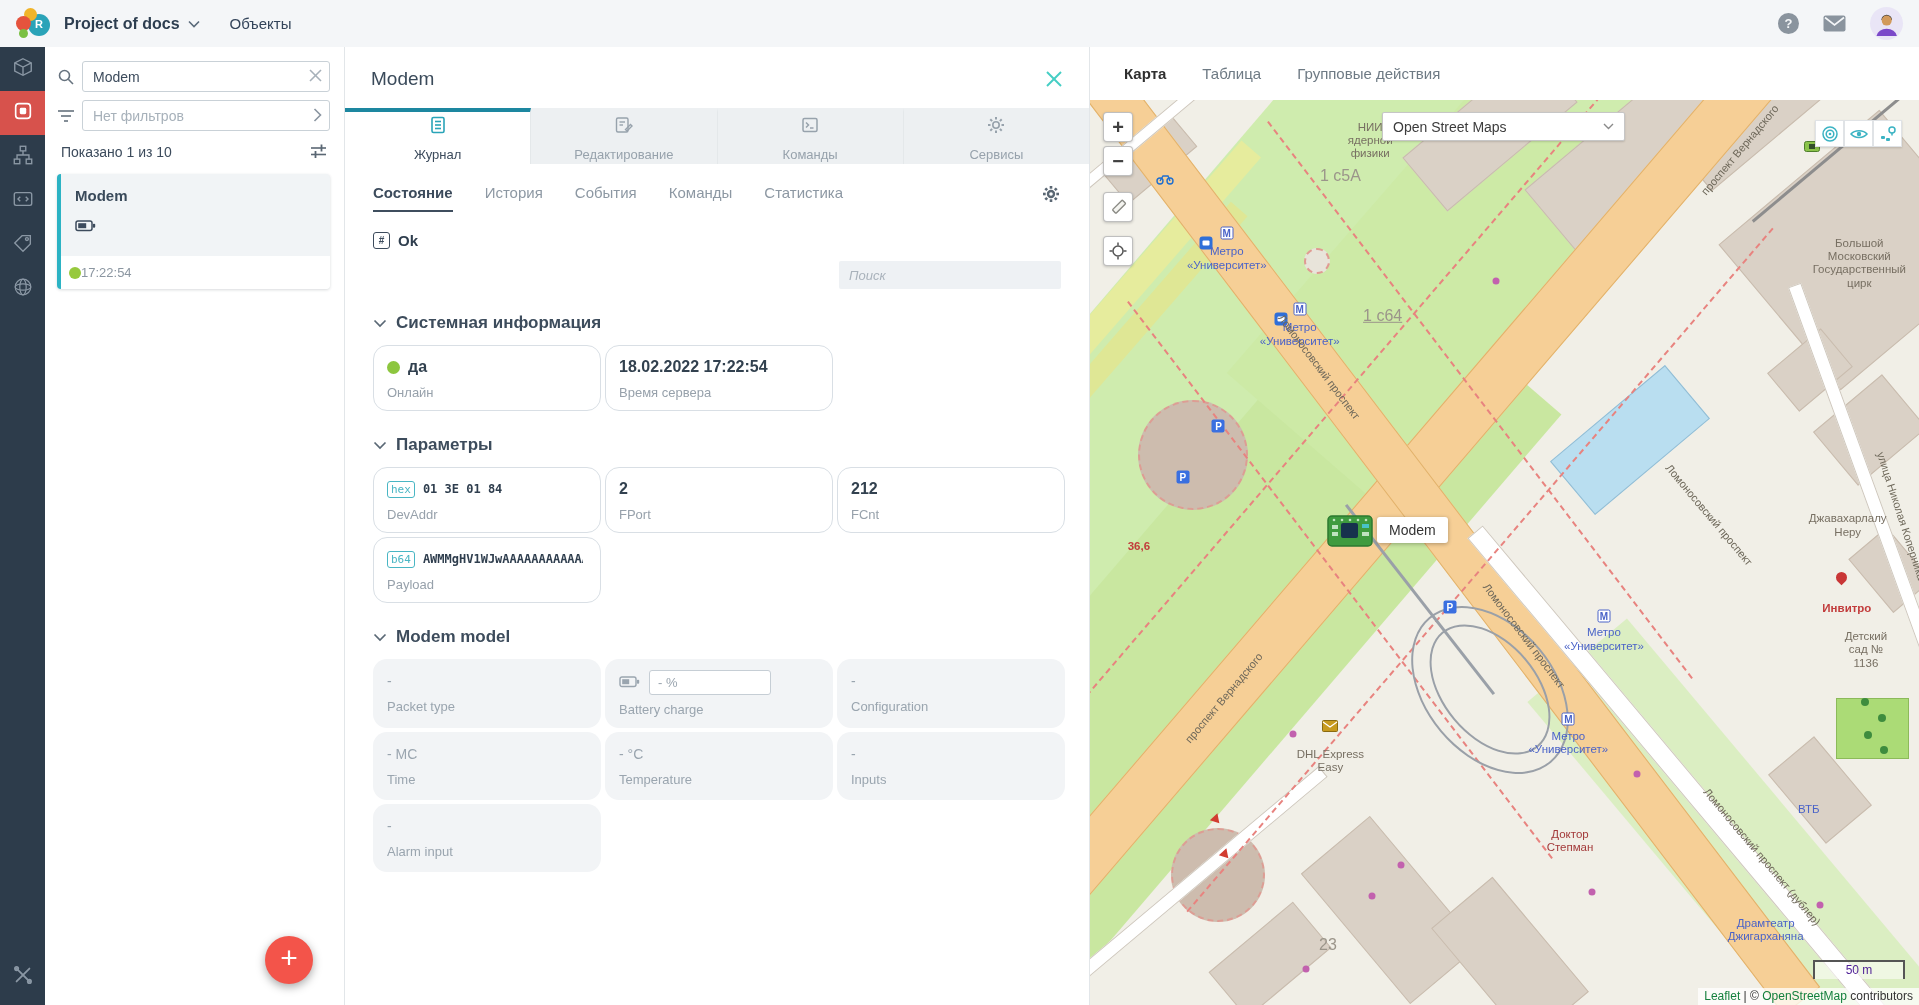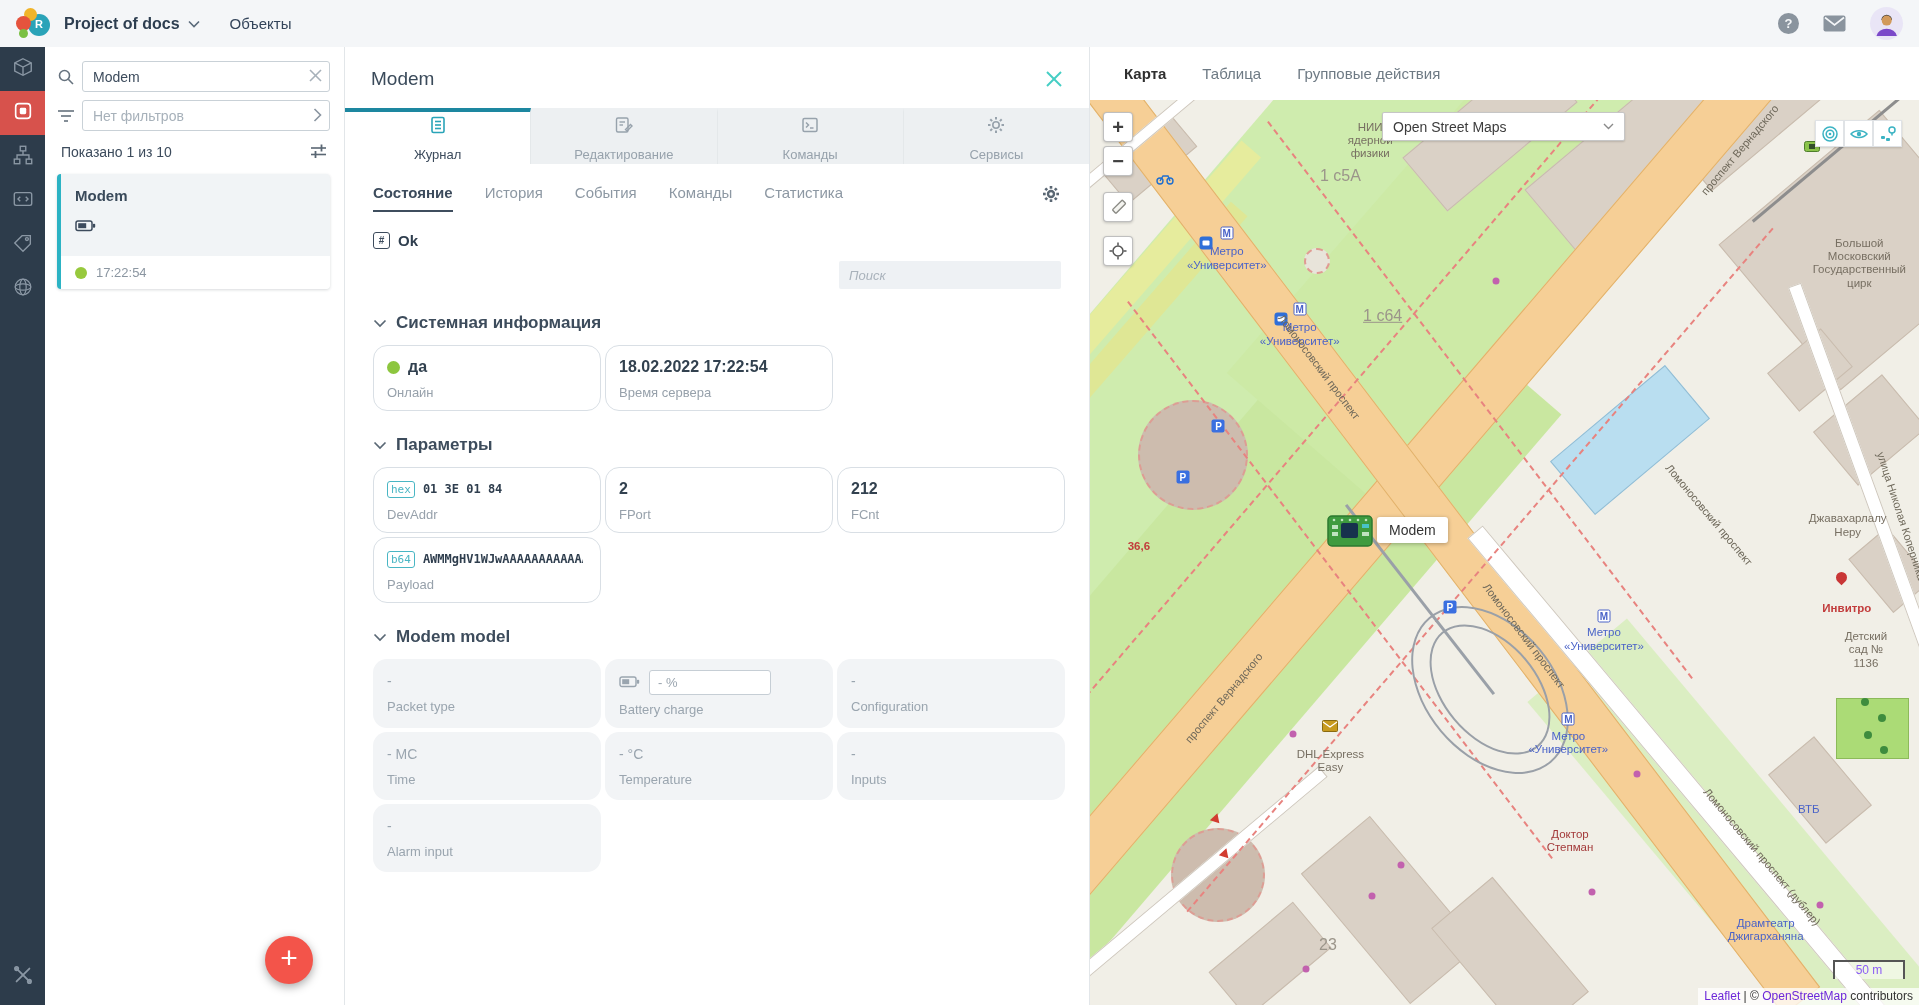--- a/index.html
+++ b/index.html
@@ -23,21 +23,21 @@
   .listpanel{width:300px;background:#fff;border-right:1px solid #e2e6e9;position:relative;padding:14px 14px 0 12px}
   .srow{display:flex;align-items:center;gap:7px;margin-bottom:8px}
   .sbox{flex:1;position:relative}
   .sbox input{width:100%;height:31px;border:1px solid #c9d1d7;border-radius:3px;padding:0 28px 0 10px;font-size:14px;color:#3c4b5c;outline:none;background:#fff}
   .sbox input::placeholder{color:#a7b1ba}
   .sbox .rgl{position:absolute;right:8px;top:8px;cursor:pointer}
   .countrow{display:flex;align-items:center;justify-content:space-between;margin:12px 2px 14px 4px;font-size:14px;color:#3c4b5c}
   .devcard{background:#f1f4f6;border-radius:4px;box-shadow:0 1px 3px rgba(40,50,60,.18);border-left:4px solid #2cb3c4;overflow:hidden;cursor:pointer}
   .devcard .dc-name{font-size:15px;font-weight:bold;color:#3a4a5a;padding:13px 14px 10px}
   .devcard .dc-bat{padding:4px 14px 20px}
-  .devcard .dc-foot{background:#fff;display:flex;align-items:center;gap:9px;padding:9px 14px;font-size:13px;color:#8b96a1}
+  .devcard .dc-foot{background:#fff;display:flex;align-items:center;padding:9px 8px;font-size:13px;color:#8b96a1}
   .gdot{width:12px;height:12px;border-radius:50%;background:#97c93d;display:inline-block}
   .fab{position:absolute;left:220px;top:889px;width:48px;height:48px;border-radius:50%;background:#f3544a;color:#fff;font-size:30px;font-weight:300;line-height:44px;text-align:center;box-shadow:0 3px 10px rgba(0,0,0,.35);cursor:pointer;z-index:20}
   
   .details{width:745px;background:#fff;border-right:1px solid #e2e6e9;display:flex;flex-direction:column;overflow:hidden}
   .dhead{display:flex;align-items:flex-start;justify-content:space-between;padding:21px 26px 18px}
   .dtitle{font-size:19px;color:#3a4a5a}
   .dclose{cursor:pointer;margin-top:2px}
   .maintabs{display:flex}
   .mtab{flex:1;height:56px;background:#edf0f2;border-top:4px solid transparent;border-right:1px solid #e4e8ea;display:flex;flex-direction:column;align-items:center;justify-content:center;gap:12px;color:#97a2ac;font-size:13px;cursor:pointer}
   .mtab:last-child{border-right:none}
@@ -92,23 +92,23 @@
   .poiPin{width:0;height:0;border-left:5px solid transparent;border-right:5px solid transparent;border-bottom:9px solid #d23c30;transform:translate(-50%,-50%) rotate(18deg)}
   .poiTree{width:8px;height:8px;border-radius:50%;background:#3e8c3e}
   .poiDrop{width:11px;height:11px;background:#c93636;border-radius:50% 50% 50% 0;transform:translate(-50%,-50%) rotate(-45deg)}
   
   .mctl{position:absolute;width:30px;height:30px;background:#fff;border-radius:4px;border:1px solid rgba(0,0,0,.25);box-shadow:0 1px 3px rgba(0,0,0,.2);display:flex;align-items:center;justify-content:center;cursor:pointer;z-index:10;font-size:20px;font-weight:bold;color:#404040;left:13px}
   .layersel{position:absolute;left:292px;top:12px;width:243px;height:29px;background:#fff;border:1px solid #c6c6c6;border-radius:2px;display:flex;align-items:center;justify-content:space-between;padding:0 10px;font-size:14px;color:#3c3c3c;cursor:pointer;z-index:10;box-shadow:0 1px 2px rgba(0,0,0,.15)}
   .tealbtns{position:absolute;right:17px;top:20px;display:flex;z-index:10;box-shadow:0 1px 2px rgba(0,0,0,.15)}
   .tbtn{width:29px;height:27px;background:#fff;border:1px solid #e0e3e6;display:flex;align-items:center;justify-content:center;cursor:pointer;color:#3bb3c3}
   .marker-ic{position:absolute;z-index:8;cursor:pointer}
   .marker-lb{position:absolute;z-index:8;background:#fff;border-radius:3px;box-shadow:0 1px 4px rgba(0,0,0,.3);padding:5px 12px;font-size:14px;color:#333;cursor:pointer}
-  .scalebox{position:absolute;right:14px;bottom:26px;width:72px;height:19px;border:2px solid #555;border-bottom:none;background:rgba(255,255,255,.55);font-size:12px;color:#8b5cf6;text-align:center;line-height:16px;z-index:9}
+  .scalebox{position:absolute;right:14px;bottom:26px;width:92px;height:19px;border:2px solid #555;border-bottom:none;background:rgba(255,255,255,.55);font-size:12px;color:#4c1d95;text-align:center;line-height:16px;z-index:9}
   .attrib{position:absolute;right:0;bottom:0;height:17px;background:rgba(255,255,255,.75);padding:0 6px;font-size:12px;color:#333;z-index:9;line-height:16px}
-  .attrib a{color:#6d28d9;text-decoration:none;cursor:pointer}
+  .attrib a{color:#15803d;text-decoration:none;cursor:pointer}
 </style>
 </head>
 <body>
 
 <div class="topbar">
   <div class="logo">
     <i style="left:12px;top:6px;width:22px;height:22px;background:#2aa3b8"></i>
     <i style="left:8px;top:0;width:13px;height:13px;background:#f0b429"></i>
     <i style="left:0;top:8px;width:15px;height:15px;background:#e5533d"></i>
     <i style="left:3px;top:21px;width:9px;height:9px;background:#7ac043"></i>

